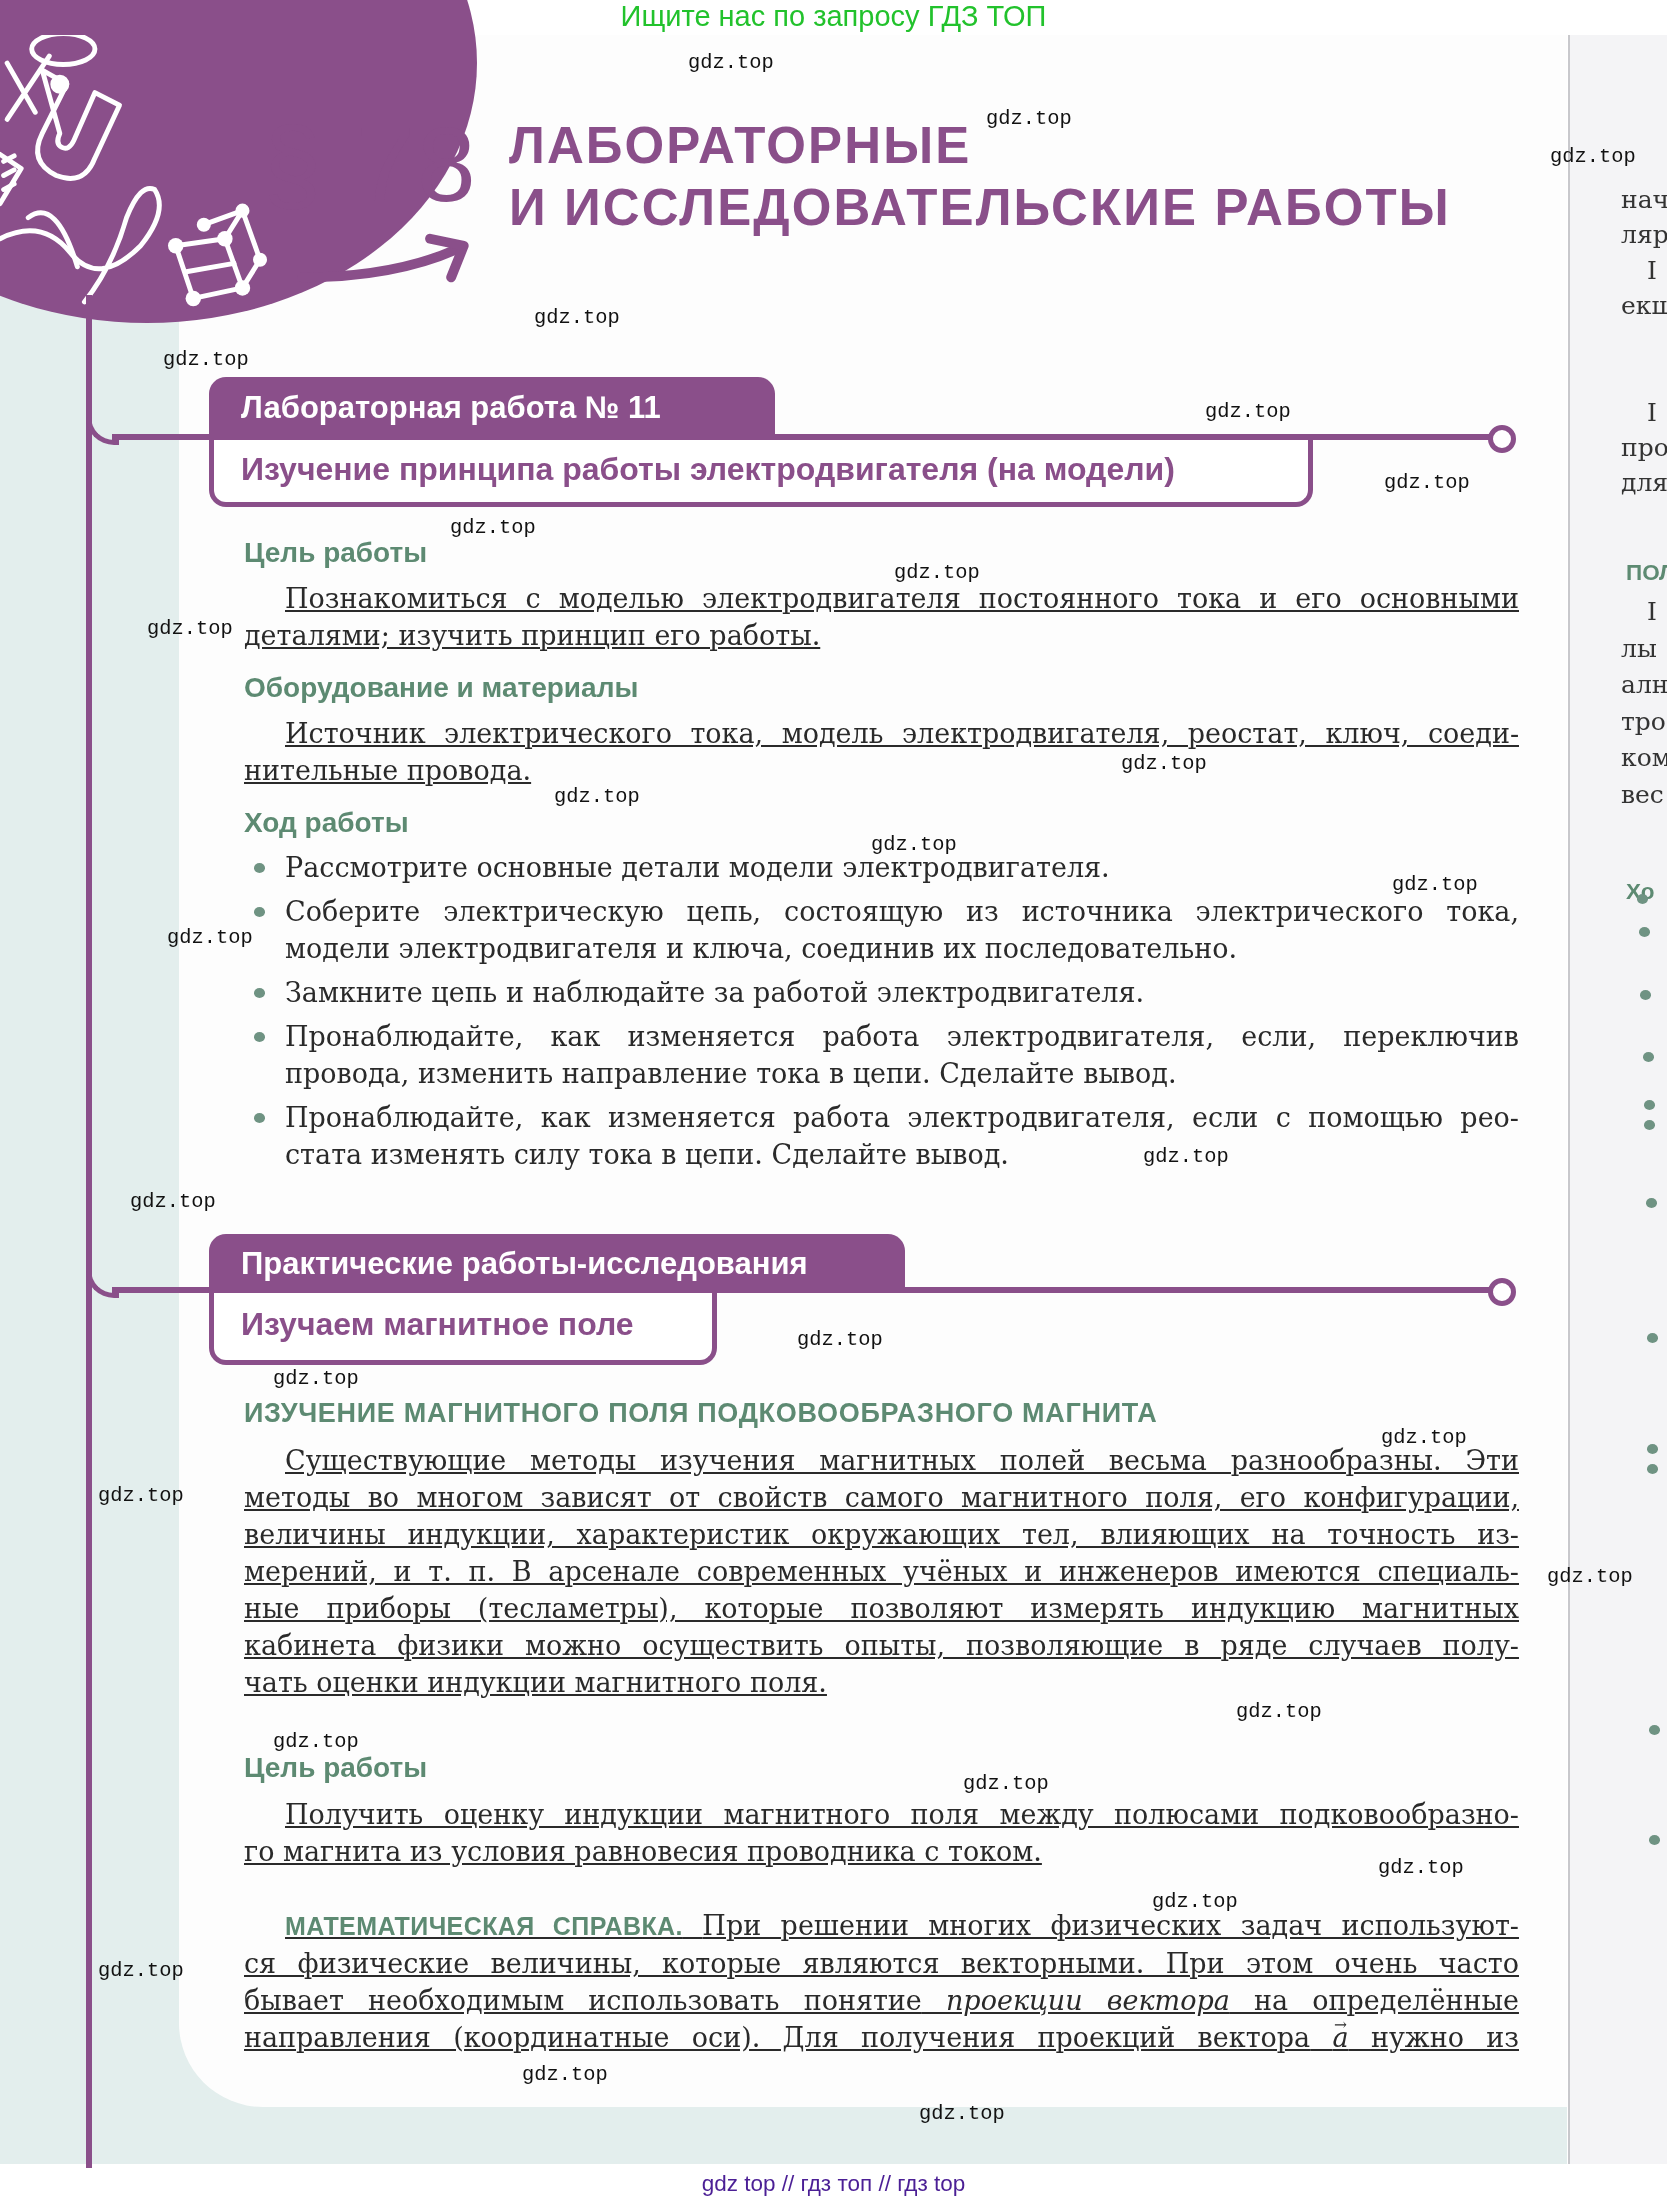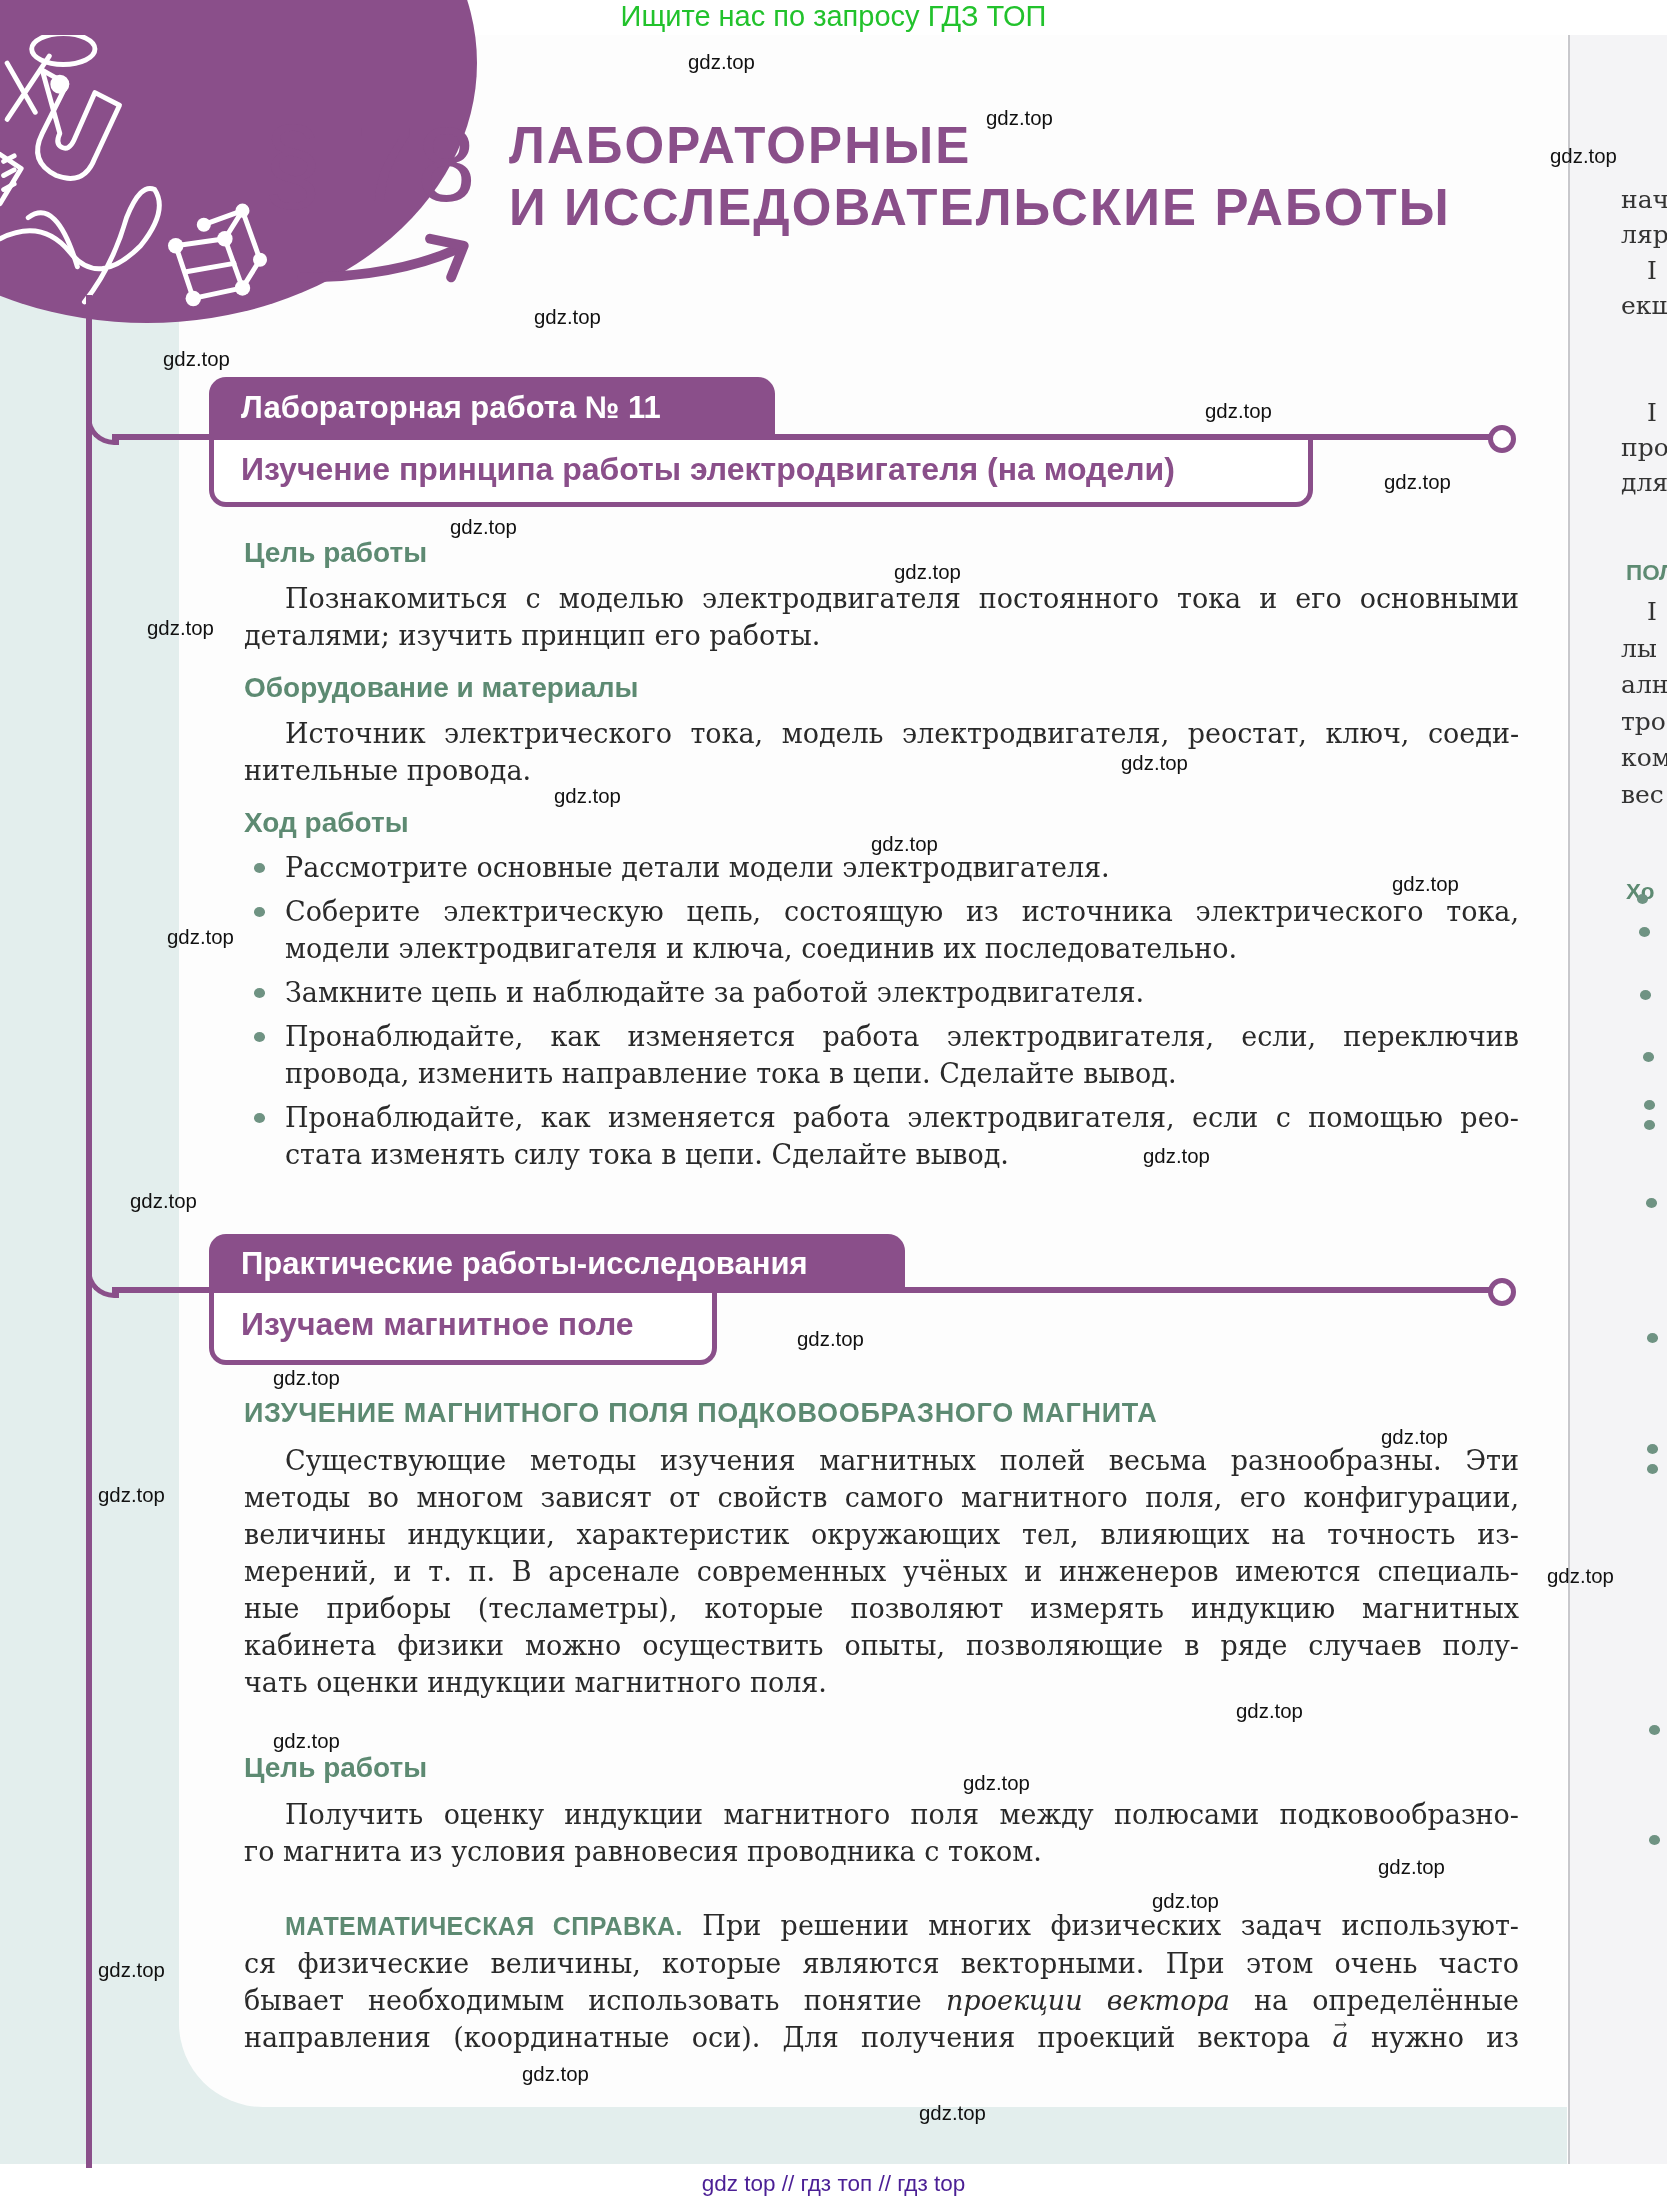--- a/index.html
+++ b/index.html
@@ -92,36 +92,36 @@
     position:absolute; left:244px; font-family:"Liberation Sans", sans-serif;
     font-weight:bold; font-size:28px; color:#5d8a72; white-space:nowrap;
   }
   .h-green-caps {
     position:absolute; left:244px; font-family:"Liberation Sans", sans-serif;
     font-weight:bold; font-size:27px; color:#5d8a72; letter-spacing:0.7px; white-space:nowrap;
   }
   .para {
     position:absolute; left:244px; width:1275px;
     font-size:27px; line-height:37px; color:#2a2a2a;
-    text-align:justify; text-align-last:left;
+    text-align:justify; text-align-last:left;text-decoration:underline;
   }
   .para .indent { display:inline-block; width:41px; }
   .para .line { display:block; text-align:justify; text-align-last:justify; white-space:nowrap; }
   .para .line.last { text-align-last:left; }
   .para .lead { font-family:"Liberation Sans", sans-serif; font-weight:bold; color:#5d8a72; font-size:25px; letter-spacing:0.4px; }
   .bullets { position:absolute; left:244px; width:1275px; font-size:27px; line-height:37px; color:#2a2a2a; }
   .bullet-item { position:relative; padding-left:41px; margin-bottom:7px; }
   .bullet-item .dot {
     position:absolute; left:9.8px; top:14px; width:11.2px; height:9.8px;
     border-radius:50%; background:#6f9383;
   }
   .bullet-item .line { display:block; white-space:nowrap; text-align:justify; text-align-last:justify; }
   .bullet-item .line.last { text-align-last:left; }
   .wm {
-    position:absolute; font-family:Liberation Sans, sans-serif; font-size:20.4px;
+    position:absolute; font-family:Liberation Mono, monospace; font-size:20.4px;
     color:#111; white-space:nowrap;
   }
   em.vec { position:relative; font-style:italic; }
   em.vec::before { content:"→"; position:absolute; left:1.4px; top:-15.5px; font-size:15.5px; font-style:normal; }
 </style>
 </head>
 <body>
 
 <div class="top-banner">Ищите нас по запросу ГДЗ ТОП</div>
 

